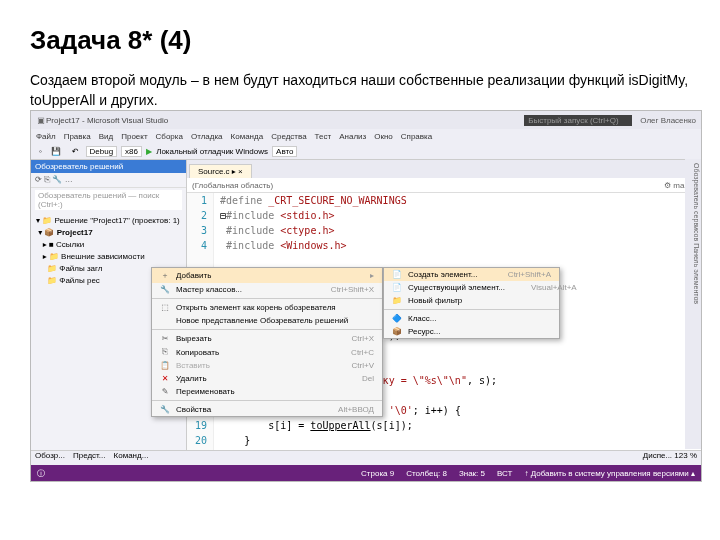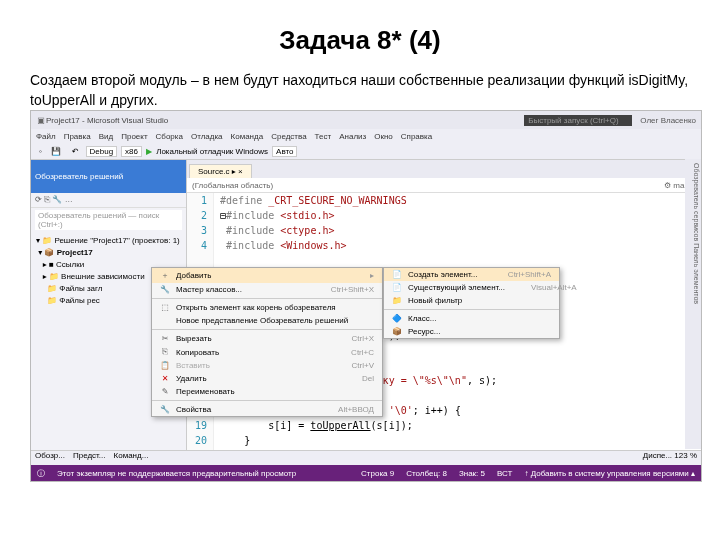--- a/index.html
+++ b/index.html
@@ -1,31 +1,31 @@
 <!DOCTYPE html>
 <html><head>
 <meta charset="utf-8">
 <style>
 body{margin:0;font-family:Arial,sans-serif;background:#fff;width:720px;height:540px;overflow:hidden}
 .slide{padding:20px 30px 10px 30px}
-h1{text-align:center;font-size:26px;font-weight:bold;margin:5px 0 15px 0}
+h1{text-align:left;font-size:26px;font-weight:bold;margin:5px 0 15px 0}
 .desc{font-size:14px;line-height:1.4;}
 .ide{border:1px solid #bbb;width:670px;height:370px;position:relative;font-size:9px;background:#f5f5f5;overflow:hidden}
 .titlebar{height:18px;background:#e8e8f0;display:flex;align-items:center;padding:0 5px;font-size:8px;color:#444}
 .titlebar .vs{color:#444}
 .search-box{margin-left:auto;background:#404040;padding:1px 4px;color:#999;width:100px}
 .user{margin-left:8px;color:#555}
 .menubar{height:14px;background:#eeeef5;display:flex;gap:8px;padding:0 5px;font-size:8px;color:#333;align-items:center}
 .toolbar{height:16px;background:#eeeef5;border-bottom:1px solid #ccc;display:flex;align-items:center;padding:0 5px;gap:4px;font-size:8px}
 .tb-btn{padding:1px 3px}
 .tb-sel{background:#fff;border:1px solid #ccc;padding:0 3px}
 .green-arrow{color:#3a3}
 .body{display:flex;height:300px}
 .explorer{width:155px;background:#f2f2f7;border-right:1px solid #ccc;font-size:8px}
-.exp-header{background:#3a7bd5;color:#fff;padding:12px 4px;font-size:8px}
+.exp-header{background:#3a7bd5;color:#fff;padding:2px 4px;font-size:8px}
 .exp-tools{padding:2px 4px;color:#555;border-bottom:1px solid #ddd}
 .exp-search{background:#fff;padding:1px 3px;color:#999;margin:2px 4px}
 .tree{padding:3px 5px;line-height:1.5}
 .tree-item{white-space:nowrap}
 .tree-item.sel{background:#cde4ff}
 .editor{flex:1;background:#fff;position:relative}
 .tabs{height:18px;background:#eaeaf2;display:flex;align-items:flex-end;font-size:8px}
 .tab{padding:2px 8px;border:1px solid #ccc;border-bottom:none;background:#fff6e0;margin-left:2px}
 .nav-strip{height:14px;border-bottom:1px solid #ddd;display:flex;align-items:center;padding:0 5px;font-size:8px;color:#666;gap:20px}
 .code{font-family:Consolas,monospace;font-size:10px;line-height:15px;display:flex}
@@ -221,21 +221,20 @@
 
     <div class="botleft">
       <span>Обозр...</span>
       <span>Предст...</span>
       <span>Команд...</span>
       <span style="margin-left:auto">Диспе...   123 %</span>
     </div>
 
     <div class="statusbar">
       <span>ⓘ</span>
-      <span>Этот экземпляр не поддерживается предварительный просмотр</span>
       <span style="margin-left:auto">Строка 9</span>
       <span>Столбец: 8</span>
       <span>Знак: 5</span>
       <span>ВСТ</span>
       <span>↑ <span>Добавить в систему управления версиями</span> ▴</span>
     </div>
   </div>
 </div>
 
 </body></html>

